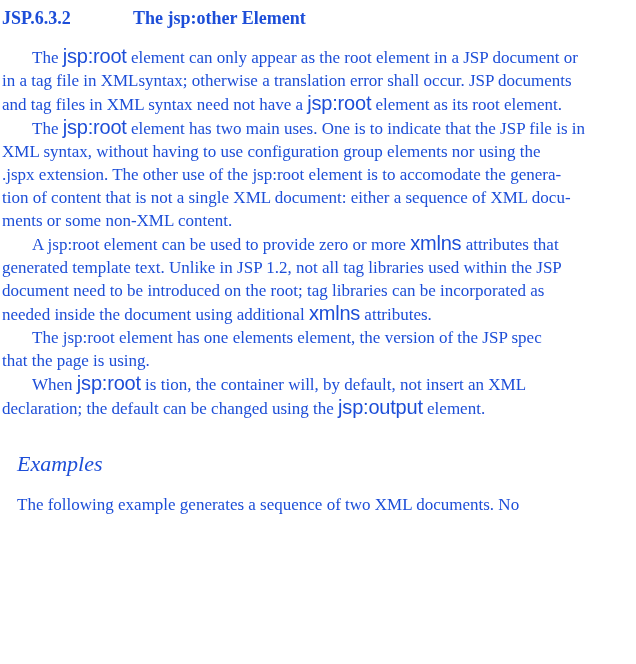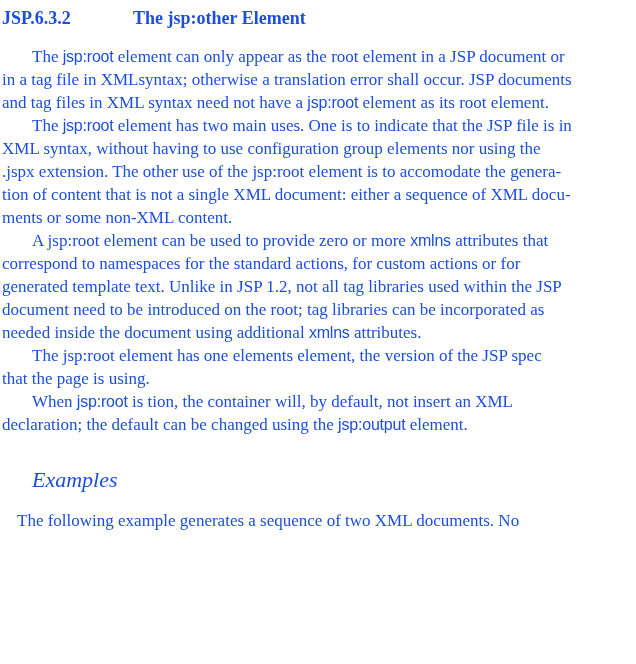--- a/index.html
+++ b/index.html
@@ -33,25 +33,25 @@
   .body-text {
     margin-top: 15px;
     font-size: 17px;
     line-height: 23px;
   }
   .para { margin: 0; }
   .line { white-space: nowrap; }
   .line.first { text-indent: 30px; }
   .cd {
     font-family: "Liberation Sans", sans-serif;
-    font-size: 16px;
+    font-size: 20px;
     letter-spacing: -0.2px;
   }
   h2.examples-heading {
-    margin: 31px 0 0 30px;
+    margin: 31px 0 0 15px;
     font-family: "Liberation Serif", serif;
     font-style: italic;
     font-weight: normal;
     font-size: 22px;
     line-height: 26px;
   }
   .example-intro {
     margin: 16px 0 0 15px;
     font-size: 17px;
     line-height: 23px;
@@ -83,21 +83,20 @@
       </div>
       <div class="para">
         <div class="line first"><span class="tx">The </span><span class="cd">jsp:root</span><span class="tx"> element has two main uses. One is to indicate that the JSP file is in</span></div>
         <div class="line"><span class="tx">XML syntax, without having to use configuration group elements nor using the</span></div>
         <div class="line"><span class="tx">.jspx extension. The other use of the jsp:root element is to accomodate the genera-</span></div>
         <div class="line"><span class="tx">tion of content that is not a single XML document: either a sequence of XML docu-</span></div>
         <div class="line"><span class="tx">ments or some non-XML content.</span></div>
       </div>
       <div class="para">
         <div class="line first"><span class="tx">A jsp:root element can be used to provide zero or more </span><span class="cd">xmlns</span><span class="tx"> attributes that</span></div>
-        <div class="line"><span class="tx">correspond to namespaces for the standard actions, for custom actions or for</span></div>
         <div class="line"><span class="tx">generated template text. Unlike in JSP 1.2, not all tag libraries used within the JSP</span></div>
         <div class="line"><span class="tx">document need to be introduced on the root; tag libraries can be incorporated as</span></div>
         <div class="line"><span class="tx">needed inside the document using additional </span><span class="cd">xmlns</span><span class="tx"> attributes.</span></div>
       </div>
       <div class="para">
         <div class="line first"><span class="tx">The jsp:root element has one elements element, the version of the JSP spec</span></div>
         <div class="line"><span class="tx">that the page is using.</span></div>
       </div>
       <div class="para">
         <div class="line first"><span class="tx">When </span><span class="cd">jsp:root</span><span class="tx"> is tion, the container will, by default, not insert an XML</span></div>

